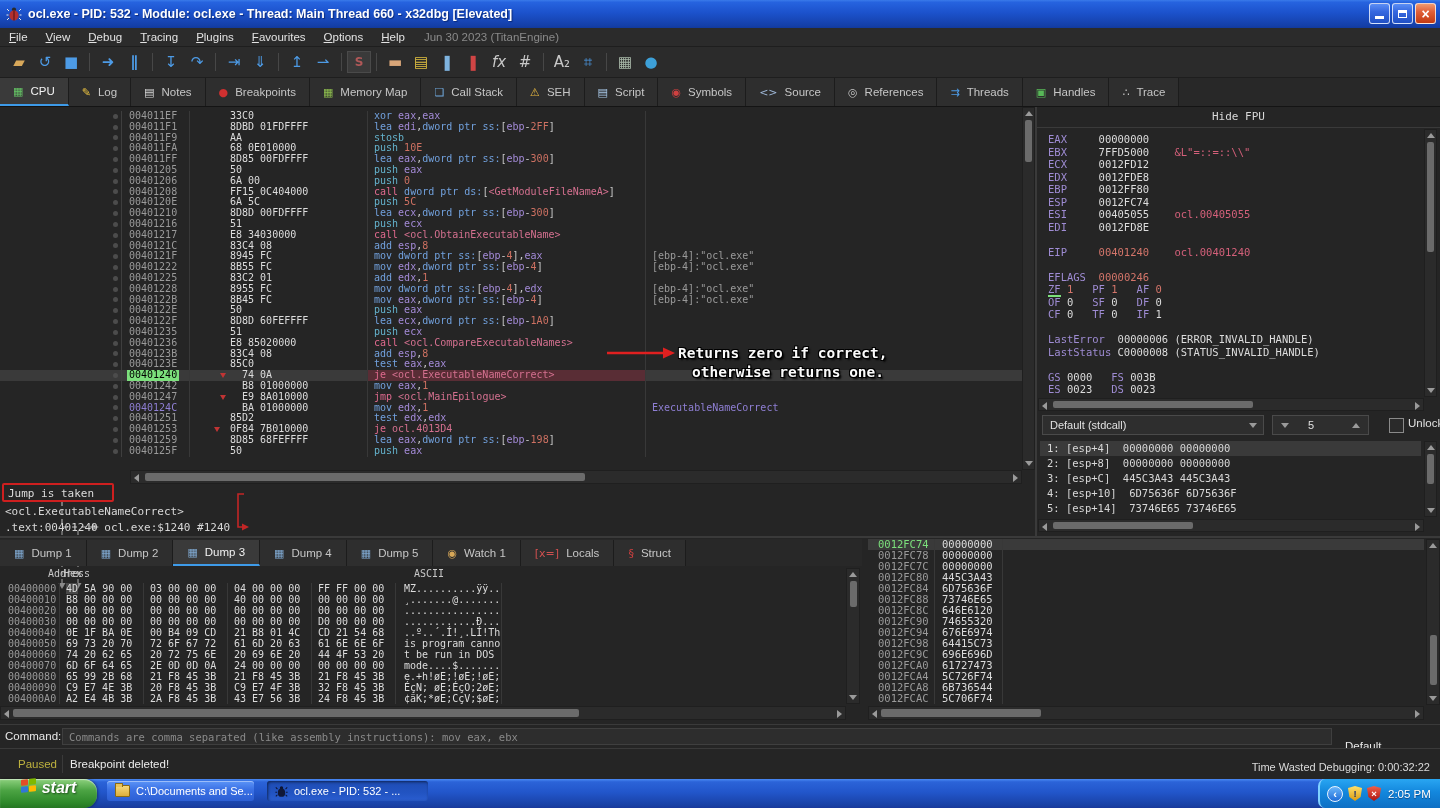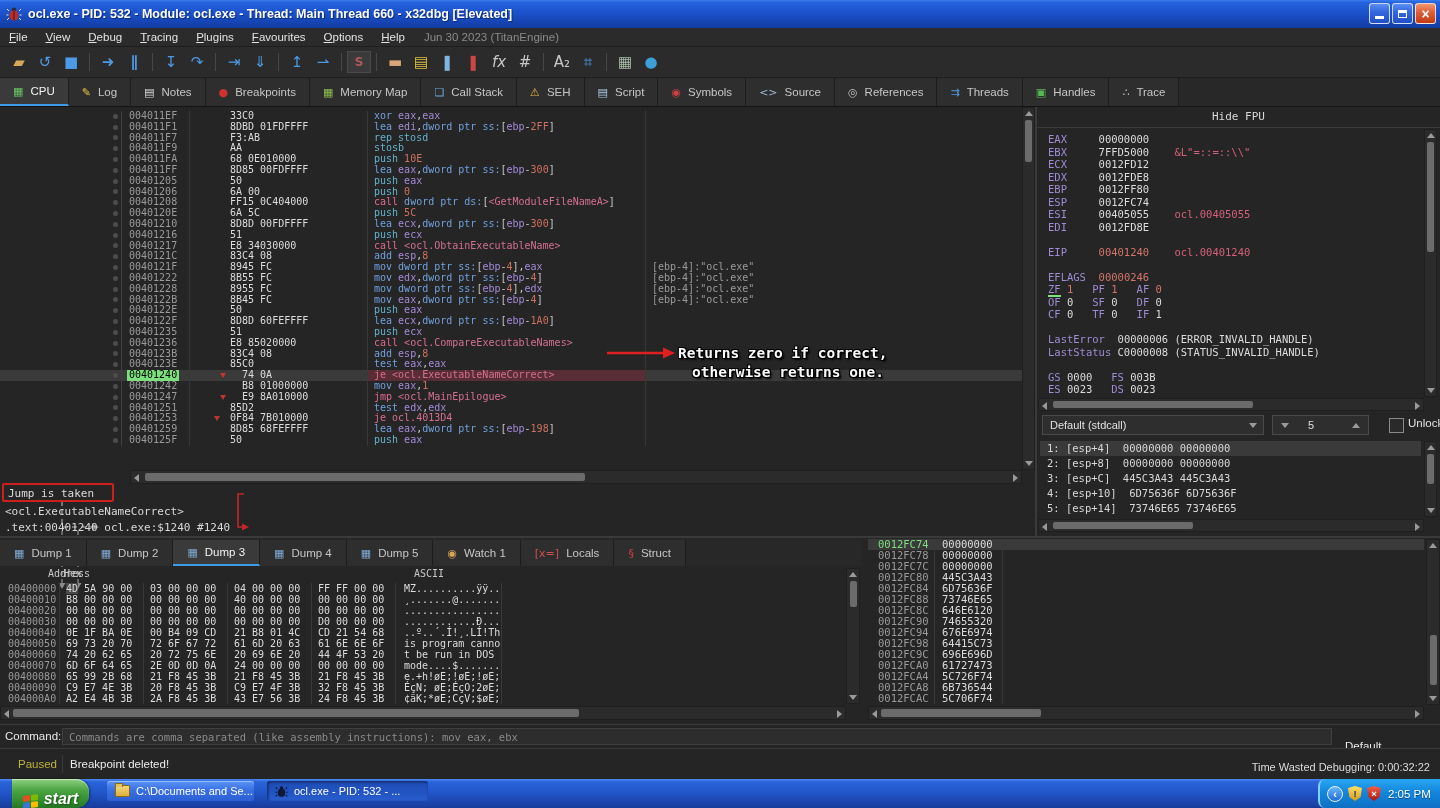--- a/index.html
+++ b/index.html
@@ -148,23 +148,23 @@
   .cmdprofile .tri{margin-left:62px;}
   .statusbar{position:absolute;left:0;top:748px;width:1440px;height:31px;background:#252525;border-top:1px solid #3a3a3a;box-sizing:border-box;}
   .stpaused{position:absolute;left:18px;top:9px;color:#bdb13e;font-size:11.5px;}
   .stsep{position:absolute;left:62px;top:6px;width:1px;height:18px;background:#3a3a3a;}
   .stmsg{position:absolute;left:70px;top:9px;color:#ececec;font-size:11.5px;}
   .sttime{position:absolute;right:10px;top:12px;color:#dadada;font-size:11px;}
 
   
   .taskbar{position:absolute;left:0;top:779px;width:1440px;height:29px;
     background:linear-gradient(180deg,#4a8af4 0%,#2b63d8 10%,#2256cb 45%,#1941a5 90%,#19399b 100%);}
-  .startbtn{position:absolute;left:12px;top:0;height:29px;width:77px;border-radius:0 13px 13px 0;
+  .startbtn{position:absolute;left:0;top:0;height:29px;width:97px;border-radius:0 13px 13px 0;
     background:linear-gradient(180deg,#8dd17e 0%,#4ba343 40%,#2f8a2b 80%,#257722 100%);
-    display:flex;align-items:flex-end;justify-content:center;gap:6px;box-shadow:inset 0 1px 1px rgba(255,255,255,.5),1px 0 3px rgba(0,0,0,.4);}
+    display:flex;align-items:flex-start;justify-content:center;gap:6px;box-shadow:inset 0 1px 1px rgba(255,255,255,.5),1px 0 3px rgba(0,0,0,.4);}
   .startbtn .stext{color:#fff;font-weight:bold;font-style:italic;font-size:16px;text-shadow:1px 1px 2px #1d4d1b;}
   .winflag{display:grid;grid-template-columns:7px 7px;grid-template-rows:6px 6px;gap:1px;transform:skewY(-6deg);}
   .winflag i{border-radius:1px;}
   .taskitem{position:absolute;top:2px;height:20px;border-radius:3px;display:flex;align-items:center;gap:6px;
     padding:0 8px;color:#fff;font-size:11px;box-sizing:border-box;white-space:nowrap;overflow:hidden;
     background:linear-gradient(180deg,#5b94f7 0%,#3a70e4 45%,#2c5fd4 100%);box-shadow:inset 0 1px 0 rgba(255,255,255,.4);}
   .taskitem.active{background:linear-gradient(180deg,#1e4cb4 0%,#2254c2 60%,#2a5dd0 100%);
     box-shadow:inset 1px 1px 3px rgba(0,0,0,.55);}
   .folderico{width:13px;height:10px;background:linear-gradient(180deg,#f5d87a,#dcae3c);border:1px solid #8a6a14;border-radius:1px;position:relative;flex:none;}
   .folderico::before{content:"";position:absolute;left:-1px;top:-3px;width:6px;height:3px;background:#e9c35a;border:1px solid #8a6a14;border-bottom:none;border-radius:1px 1px 0 0;}
@@ -310,45 +310,46 @@
       <div class="mtab">
         <span class="tico" style="color: rgb(200, 200, 200);">∴</span>
         <span>Trace</span>
       </div>
     </div>
 
   <div class="cpu">
     <div class="disasm" id="disasm">
         <div class="drow"><span class="gcell"></span><span class="acell"><span class="abox">004011EF</span></span><span class="bcell">33C0</span><span class="icell"><span class="tk-k">xor </span><span class="tk-r">eax</span><span class="tk-t">,</span><span class="tk-r">eax</span></span><span class="ccell"></span></div>
         <div class="drow"><span class="gcell"></span><span class="acell"><span class="abox">004011F1</span></span><span class="bcell">8DBD 01FDFFFF</span><span class="icell"><span class="tk-k">lea </span><span class="tk-r">edi</span><span class="tk-t">,</span><span class="tk-k">dword ptr ss:</span><span class="tk-t">[</span><span class="tk-r">ebp</span><span class="tk-t">-</span><span class="tk-n">2FF</span><span class="tk-t">]</span></span><span class="ccell"></span></div>
-        <div class="drow"><span class="gcell"></span><span class="acell"><span class="abox">004011F7</span></span><span class="bcell">F3:AB</span><span class="icell"><span class="tk-c">rep stosd</span></span><span class="ccell"></span></div>
         <div class="drow"><span class="gcell"></span><span class="acell"><span class="abox">004011F9</span></span><span class="bcell">AA</span><span class="icell"><span class="tk-c">stosb</span></span><span class="ccell"></span></div>
         <div class="drow"><span class="gcell"></span><span class="acell"><span class="abox">004011FA</span></span><span class="bcell">68 0E010000</span><span class="icell"><span class="tk-c">push </span><span class="tk-n">10E</span></span><span class="ccell"></span></div>
         <div class="drow"><span class="gcell"></span><span class="acell"><span class="abox">004011FF</span></span><span class="bcell">8D85 00FDFFFF</span><span class="icell"><span class="tk-k">lea </span><span class="tk-r">eax</span><span class="tk-t">,</span><span class="tk-k">dword ptr ss:</span><span class="tk-t">[</span><span class="tk-r">ebp</span><span class="tk-t">-</span><span class="tk-n">300</span><span class="tk-t">]</span></span><span class="ccell"></span></div>
         <div class="drow"><span class="gcell"></span><span class="acell"><span class="abox">00401205</span></span><span class="bcell">50</span><span class="icell"><span class="tk-c">push </span><span class="tk-r">eax</span></span><span class="ccell"></span></div>
         <div class="drow"><span class="gcell"></span><span class="acell"><span class="abox">00401206</span></span><span class="bcell">6A 00</span><span class="icell"><span class="tk-c">push </span><span class="tk-n">0</span></span><span class="ccell"></span></div>
         <div class="drow"><span class="gcell"></span><span class="acell"><span class="abox">00401208</span></span><span class="bcell">FF15 0C404000</span><span class="icell"><span class="tk-j">call </span><span class="tk-k">dword ptr ds:</span><span class="tk-t">[</span><span class="tk-f">&lt;GetModuleFileNameA&gt;</span><span class="tk-t">]</span></span><span class="ccell"></span></div>
         <div class="drow"><span class="gcell"></span><span class="acell"><span class="abox">0040120E</span></span><span class="bcell">6A 5C</span><span class="icell"><span class="tk-c">push </span><span class="tk-n">5C</span></span><span class="ccell"></span></div>
         <div class="drow"><span class="gcell"></span><span class="acell"><span class="abox">00401210</span></span><span class="bcell">8D8D 00FDFFFF</span><span class="icell"><span class="tk-k">lea </span><span class="tk-r">ecx</span><span class="tk-t">,</span><span class="tk-k">dword ptr ss:</span><span class="tk-t">[</span><span class="tk-r">ebp</span><span class="tk-t">-</span><span class="tk-n">300</span><span class="tk-t">]</span></span><span class="ccell"></span></div>
         <div class="drow"><span class="gcell"></span><span class="acell"><span class="abox">00401216</span></span><span class="bcell">51</span><span class="icell"><span class="tk-c">push </span><span class="tk-r">ecx</span></span><span class="ccell"></span></div>
         <div class="drow"><span class="gcell"></span><span class="acell"><span class="abox">00401217</span></span><span class="bcell">E8 34030000</span><span class="icell"><span class="tk-j">call </span><span class="tk-f">&lt;ocl.ObtainExecutableName&gt;</span></span><span class="ccell"></span></div>
         <div class="drow"><span class="gcell"></span><span class="acell"><span class="abox">0040121C</span></span><span class="bcell">83C4 08</span><span class="icell"><span class="tk-k">add </span><span class="tk-r">esp</span><span class="tk-t">,</span><span class="tk-n">8</span></span><span class="ccell"></span></div>
         <div class="drow"><span class="gcell"></span><span class="acell"><span class="abox">0040121F</span></span><span class="bcell">8945 FC</span><span class="icell"><span class="tk-k">mov </span><span class="tk-k">dword ptr ss:</span><span class="tk-t">[</span><span class="tk-r">ebp</span><span class="tk-t">-</span><span class="tk-n">4</span><span class="tk-t">],</span><span class="tk-r">eax</span></span><span class="ccell g">[ebp-4]:"ocl.exe"</span></div>
         <div class="drow"><span class="gcell"></span><span class="acell"><span class="abox">00401222</span></span><span class="bcell">8B55 FC</span><span class="icell"><span class="tk-k">mov </span><span class="tk-r">edx</span><span class="tk-t">,</span><span class="tk-k">dword ptr ss:</span><span class="tk-t">[</span><span class="tk-r">ebp</span><span class="tk-t">-</span><span class="tk-n">4</span><span class="tk-t">]</span></span><span class="ccell g">[ebp-4]:"ocl.exe"</span></div>
+        <div class="drow"><span class="gcell"></span><span class="acell"><span class="abox">00401225</span></span><span class="bcell">83C2 01</span><span class="icell"><span class="tk-k">add </span><span class="tk-r">edx</span><span class="tk-t">,</span><span class="tk-n">1</span></span><span class="ccell"></span></div>
         <div class="drow"><span class="gcell"></span><span class="acell"><span class="abox">00401228</span></span><span class="bcell">8955 FC</span><span class="icell"><span class="tk-k">mov </span><span class="tk-k">dword ptr ss:</span><span class="tk-t">[</span><span class="tk-r">ebp</span><span class="tk-t">-</span><span class="tk-n">4</span><span class="tk-t">],</span><span class="tk-r">edx</span></span><span class="ccell g">[ebp-4]:"ocl.exe"</span></div>
         <div class="drow"><span class="gcell"></span><span class="acell"><span class="abox">0040122B</span></span><span class="bcell">8B45 FC</span><span class="icell"><span class="tk-k">mov </span><span class="tk-r">eax</span><span class="tk-t">,</span><span class="tk-k">dword ptr ss:</span><span class="tk-t">[</span><span class="tk-r">ebp</span><span class="tk-t">-</span><span class="tk-n">4</span><span class="tk-t">]</span></span><span class="ccell g">[ebp-4]:"ocl.exe"</span></div>
         <div class="drow"><span class="gcell"></span><span class="acell"><span class="abox">0040122E</span></span><span class="bcell">50</span><span class="icell"><span class="tk-c">push </span><span class="tk-r">eax</span></span><span class="ccell"></span></div>
         <div class="drow"><span class="gcell"></span><span class="acell"><span class="abox">0040122F</span></span><span class="bcell">8D8D 60FEFFFF</span><span class="icell"><span class="tk-k">lea </span><span class="tk-r">ecx</span><span class="tk-t">,</span><span class="tk-k">dword ptr ss:</span><span class="tk-t">[</span><span class="tk-r">ebp</span><span class="tk-t">-</span><span class="tk-n">1A0</span><span class="tk-t">]</span></span><span class="ccell"></span></div>
         <div class="drow"><span class="gcell"></span><span class="acell"><span class="abox">00401235</span></span><span class="bcell">51</span><span class="icell"><span class="tk-c">push </span><span class="tk-r">ecx</span></span><span class="ccell"></span></div>
         <div class="drow"><span class="gcell"></span><span class="acell"><span class="abox">00401236</span></span><span class="bcell">E8 85020000</span><span class="icell"><span class="tk-j">call </span><span class="tk-f">&lt;ocl.CompareExecutableNames&gt;</span></span><span class="ccell"></span></div>
         <div class="drow"><span class="gcell"></span><span class="acell"><span class="abox">0040123B</span></span><span class="bcell">83C4 08</span><span class="icell"><span class="tk-k">add </span><span class="tk-r">esp</span><span class="tk-t">,</span><span class="tk-n">8</span></span><span class="ccell"></span></div>
         <div class="drow"><span class="gcell"></span><span class="acell"><span class="abox">0040123E</span></span><span class="bcell">85C0</span><span class="icell"><span class="tk-k">test </span><span class="tk-r">eax</span><span class="tk-t">,</span><span class="tk-r">eax</span></span><span class="ccell"></span></div>
         <div class="drow eip ind"><span class="gcell"></span><span class="acell"><span class="abox">00401240</span></span><span class="bcell"><i class="mk" style="left: 30px;"></i>74 0A</span><span class="icell"><span class="tk-j">je </span><span class="tk-f">&lt;ocl.ExecutableNameCorrect&gt;</span></span><span class="ccell"></span></div>
         <div class="drow ind"><span class="gcell"></span><span class="acell"><span class="abox">00401242</span></span><span class="bcell">B8 01000000</span><span class="icell"><span class="tk-k">mov </span><span class="tk-r">eax</span><span class="tk-t">,</span><span class="tk-n">1</span></span><span class="ccell"></span></div>
         <div class="drow ind"><span class="gcell"></span><span class="acell"><span class="abox">00401247</span></span><span class="bcell"><i class="mk" style="left: 30px;"></i>E9 8A010000</span><span class="icell"><span class="tk-j">jmp </span><span class="tk-f">&lt;ocl.MainEpilogue&gt;</span></span><span class="ccell"></span></div>
+        <div class="drow ind"><span class="gcell"></span><span class="acell lbl"><span class="abox">0040124C</span></span><span class="bcell">BA 01000000</span><span class="icell"><span class="tk-k">mov </span><span class="tk-r">edx</span><span class="tk-t">,</span><span class="tk-n">1</span></span><span class="ccell lbl">ExecutableNameCorrect</span></div>
         <div class="drow"><span class="gcell"></span><span class="acell"><span class="abox">00401251</span></span><span class="bcell">85D2</span><span class="icell"><span class="tk-k">test </span><span class="tk-r">edx</span><span class="tk-t">,</span><span class="tk-r">edx</span></span><span class="ccell"></span></div>
         <div class="drow"><span class="gcell"></span><span class="acell"><span class="abox">00401253</span></span><span class="bcell"><i class="mk" style="left: 24px;"></i>0F84 7B010000</span><span class="icell"><span class="tk-j">je </span><span class="tk-f">ocl.4013D4</span></span><span class="ccell"></span></div>
         <div class="drow"><span class="gcell"></span><span class="acell"><span class="abox">00401259</span></span><span class="bcell">8D85 68FEFFFF</span><span class="icell"><span class="tk-k">lea </span><span class="tk-r">eax</span><span class="tk-t">,</span><span class="tk-k">dword ptr ss:</span><span class="tk-t">[</span><span class="tk-r">ebp</span><span class="tk-t">-</span><span class="tk-n">198</span><span class="tk-t">]</span></span><span class="ccell"></span></div>
         <div class="drow"><span class="gcell"></span><span class="acell"><span class="abox">0040125F</span></span><span class="bcell">50</span><span class="icell"><span class="tk-c">push </span><span class="tk-r">eax</span></span><span class="ccell"></span></div>
       </div>
 
     <div class="eiplabel">EIP</div>
     <svg class="overlay" style="left:0;top:370px;" width="122" height="140">
       <line x1="40" y1="19" x2="82" y2="19" stroke="#8a8a8a" stroke-width="1.6"></line>
       <polygon points="82,15.5 89,19 82,22.5" fill="#8a8a8a"></polygon>

